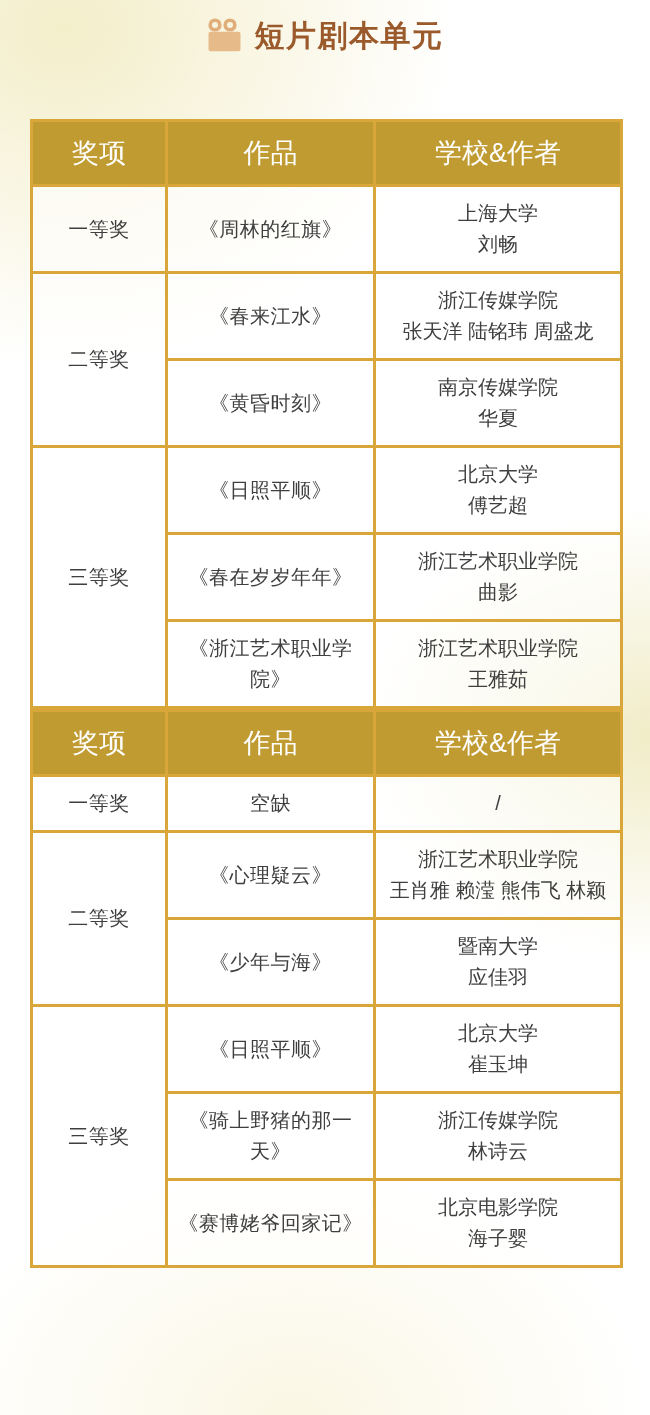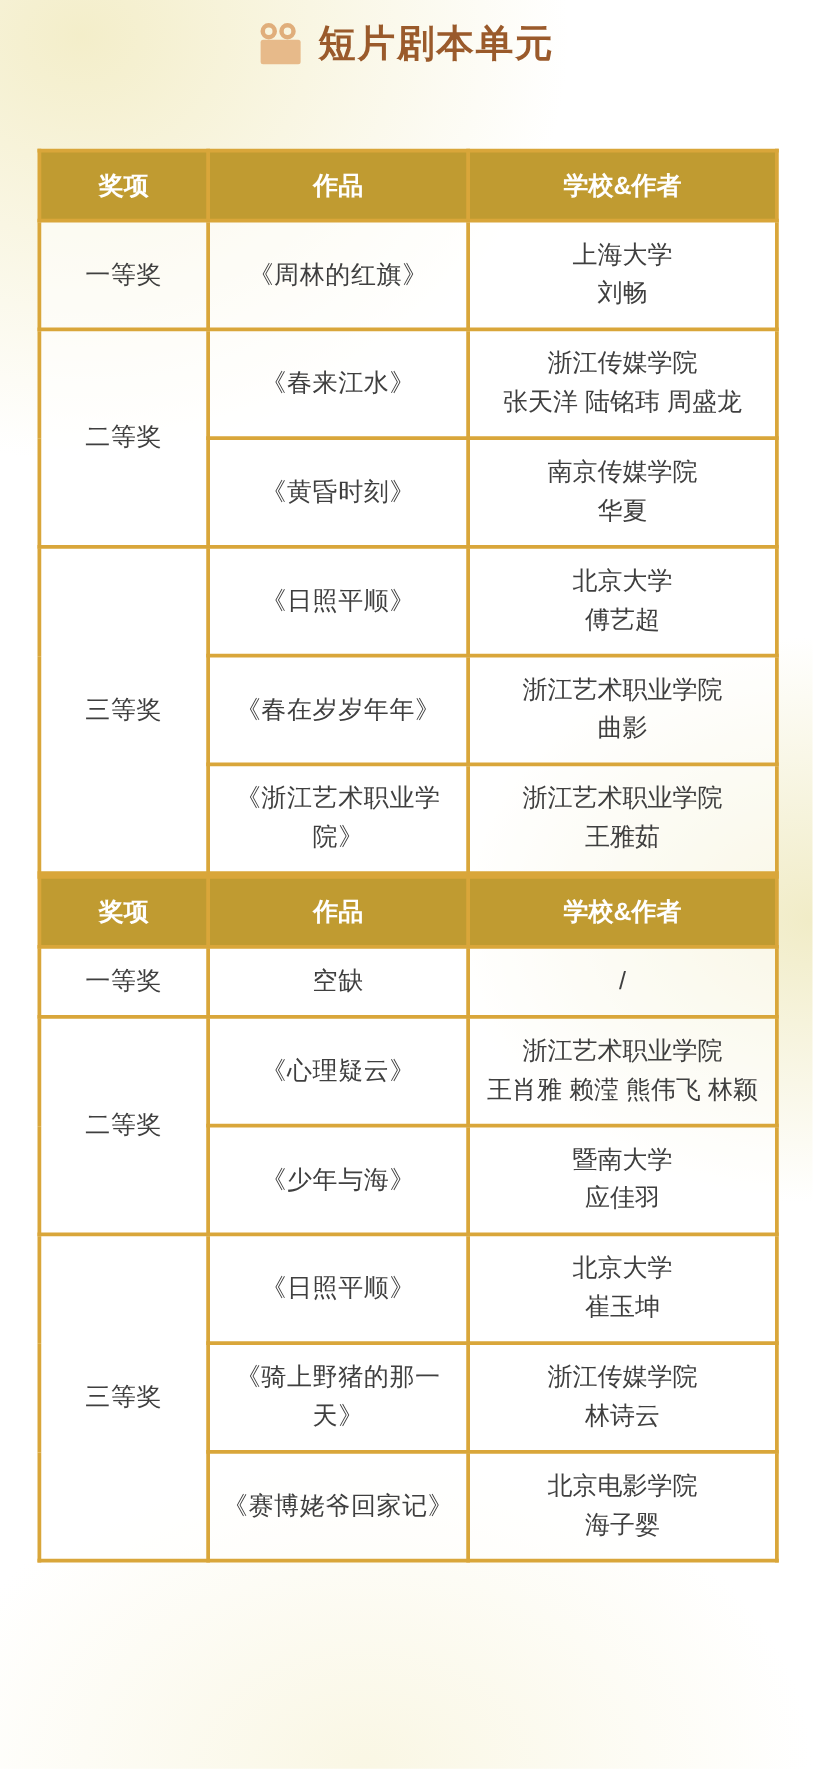--- a/index.html
+++ b/index.html
@@ -27,21 +27,21 @@
   .film-icon{flex:0 0 auto;display:block;margin-bottom:1px;}
   .award-table{
     border-collapse:collapse;width:590px;margin:0 auto;table-layout:fixed;
   }
   .award-table col.c1{width:135px;}
   .award-table col.c2{width:208px;}
   .award-table col.c3{width:247px;}
   .award-table th{
     background:var(--header-bg,#C09B31);
     color:var(--header-text,#fff);
-    font-size:20px;font-weight:bold;
+    font-size:27px;font-weight:normal;
     padding:13px 6px;
     border:3px solid var(--table-border,#D9A63A);
   }
   .award-table td{
     border:3px solid var(--table-border,#D9A63A);
     background:rgba(255,255,255,0.55);
     color:var(--body-text,#3F3F3F);
     font-size:20px;text-align:center;
     padding:11px 8px;line-height:1.55;
   }

